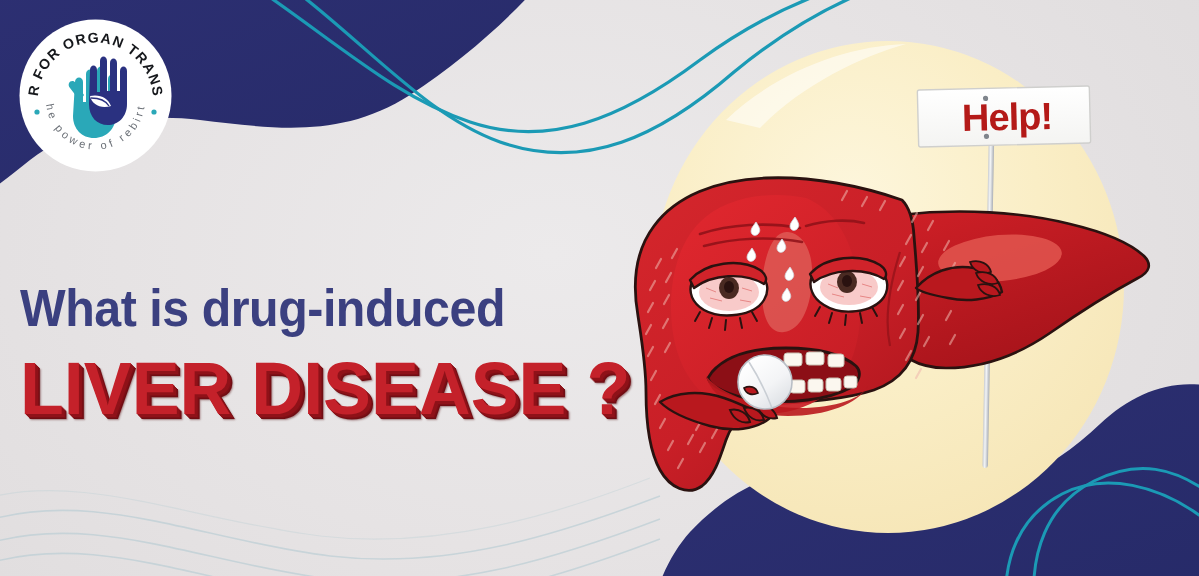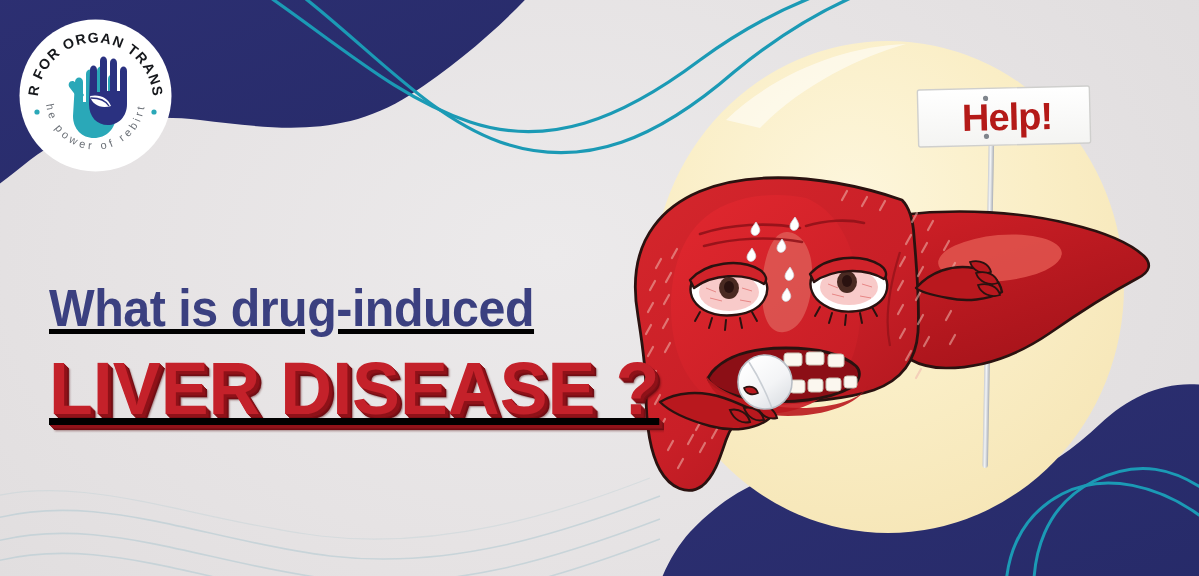--- a/index.html
+++ b/index.html
@@ -27,23 +27,22 @@
   
   #logo {
     position:absolute;
     left:18px; top:18px;
     width:155px; height:155px;
   }
 
   
   #headline {
     position:absolute;
-    left:49px; top:280px;
+    left:20px; top:280px;
     width:600px;
-    text-decoration:underline;
   }
   #line1 {
     font-family:"Liberation Sans Narrow","Liberation Sans",sans-serif;
     font-weight:bold;
     font-size:52px;
     letter-spacing:-0.5px;
     color:#3b4080;
     line-height:1.08;
     white-space:nowrap;
     transform:scaleX(0.93);

